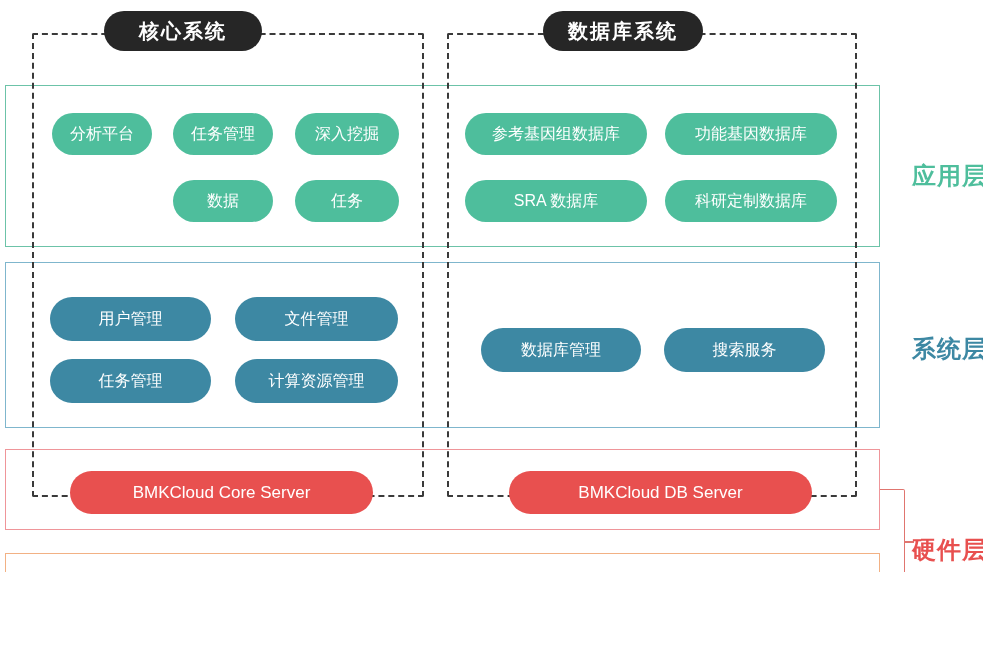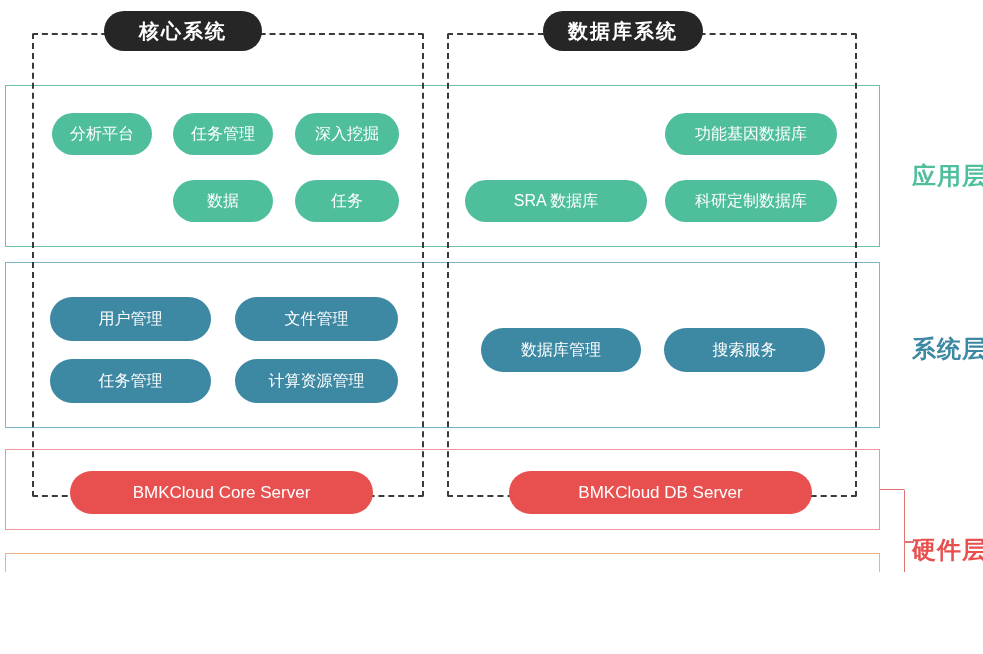--- a/index.html
+++ b/index.html
@@ -132,20 +132,21 @@
 
   <div id="badge-core" class="group-badge">核心系统</div>
   <div id="badge-db" class="group-badge">数据库系统</div>
 
   <div class="pill green app-pill" style="left:52px;  top:113px; width:100px;">分析平台</div>
   <div class="pill green app-pill" style="left:173px; top:113px; width:100px;">任务管理</div>
   <div class="pill green app-pill" style="left:295px; top:113px; width:104px;">深入挖掘</div>
   <div class="pill green app-pill" style="left:173px; top:180px; width:100px;">数据</div>
   <div class="pill green app-pill" style="left:295px; top:180px; width:104px;">任务</div>
 
+  <div class="pill green app-pill" style="left:465px; top:113px; width:182px;">参考基因组数据库</div>
   <div class="pill green app-pill" style="left:665px; top:113px; width:172px;">功能基因数据库</div>
   <div class="pill green app-pill" style="left:465px; top:180px; width:182px;">SRA 数据库</div>
   <div class="pill green app-pill" style="left:665px; top:180px; width:172px;">科研定制数据库</div>
 
   <div class="pill blue sys-pill" style="left:50px;  top:297px; width:161px;">用户管理</div>
   <div class="pill blue sys-pill" style="left:235px; top:297px; width:163px;">文件管理</div>
   <div class="pill blue sys-pill" style="left:50px;  top:359px; width:161px;">任务管理</div>
   <div class="pill blue sys-pill" style="left:481px; top:328px; width:160px;">数据库管理</div>
 
   <div class="pill blue sys-pill" style="left:235px; top:359px; width:163px;">计算资源管理</div>

